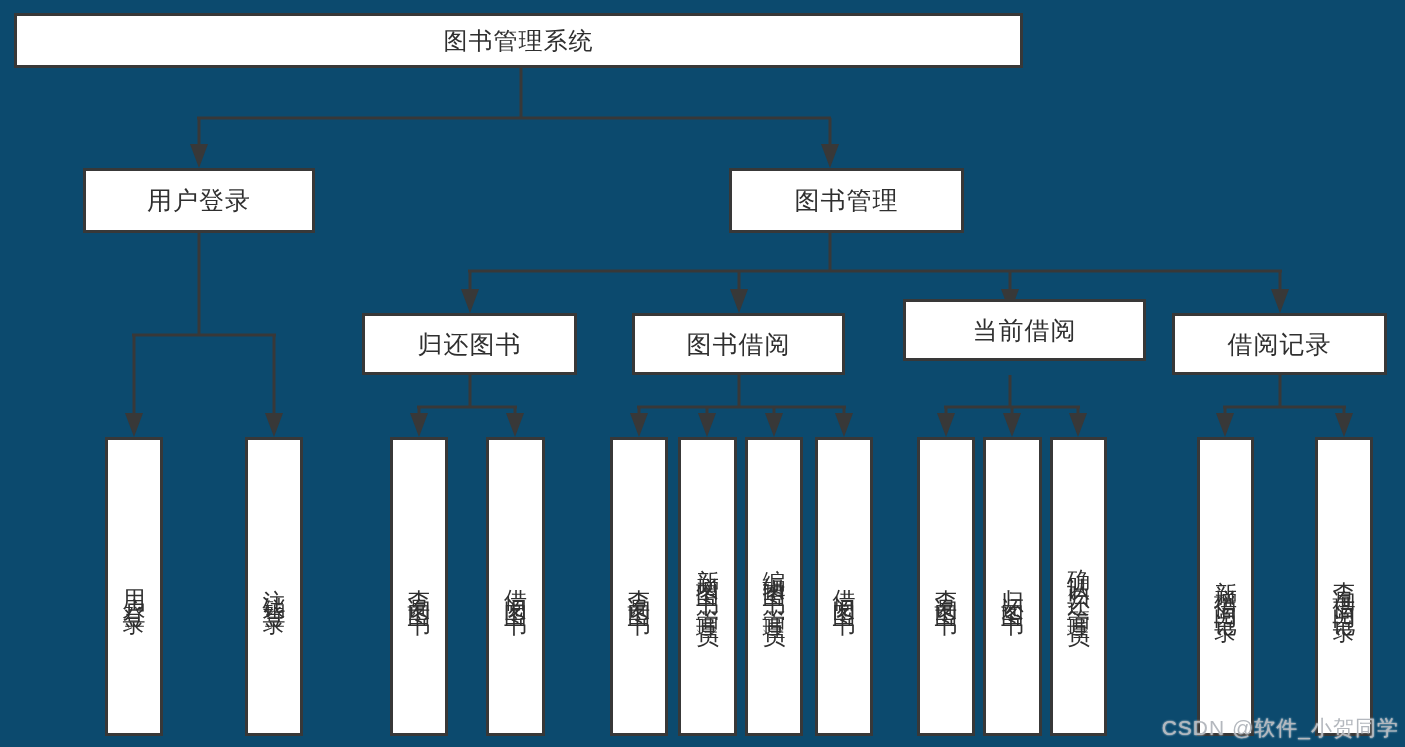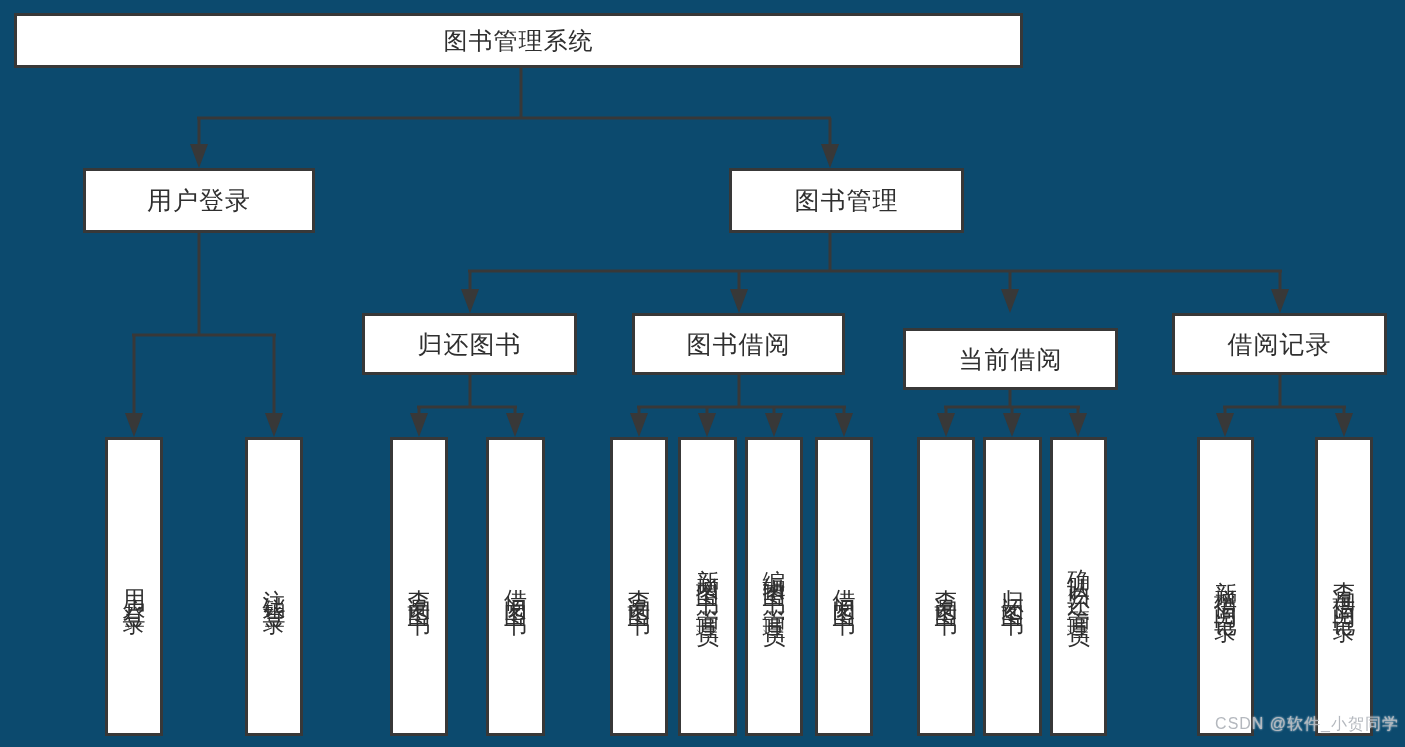--- a/index.html
+++ b/index.html
@@ -52,21 +52,21 @@
     text-orientation: mixed;
     font-size: 23px;
     letter-spacing: 8px;
     line-height: 1;
   }
   #watermark {
     position: absolute;
     right: 6px;
     top: 714px;
     z-index: 3;
-    font-size: 16px;
+    font-size: 21px;
     color: #b4b8be;
     text-shadow: 0 0 2px #ffffff;
     letter-spacing: 1px;
     white-space: nowrap;
   }
   svg line { stroke: #383838; stroke-width: 3; }
   svg polygon { fill: #383838; stroke: none; }
 </style>
 </head>
 <body>
@@ -135,21 +135,21 @@
     <polygon points="1335,413 1353,413 1344,437"></polygon>
   </svg>
 
   <div class="box root" style="left:14px; top:13px; width:1009px; height:55px;">图书管理系统</div>
 
   <div class="box" style="left:83px; top:168px; width:232px; height:65px;">用户登录</div>
   <div class="box" style="left:712px; top:168px; width:235px; height:65px;margin-left:17px;">图书管理</div>
 
   <div class="box" style="left:362px; top:313px; width:215px; height:62px;">归还图书</div>
   <div class="box" style="left:632px; top:313px; width:213px; height:62px;text-align:right;">图书借阅</div>
-  <div class="box" style="left:903px; top:328px; width:215px; height:62px;font-family:Liberation Serif, serif;">当前借阅</div>
+  <div class="box" style="left:903px; top:299px; width:243px; height:62px;font-family:Liberation Serif, serif;">当前借阅</div>
   <div class="box" style="left:1172px; top:313px; width:215px; height:62px;">借阅记录</div>
 
   <div class="vbox" style="left:105px; top:437px; width:58px; height:299px;">
     <span class="vtext">用户登录</span>
   </div>
   <div class="vbox" style="left:245px; top:437px; width:58px; height:299px;">
     <span class="vtext">注销登录</span>
   </div>
 
   <div class="vbox" style="left:390px; top:437px; width:58px; height:299px;">

